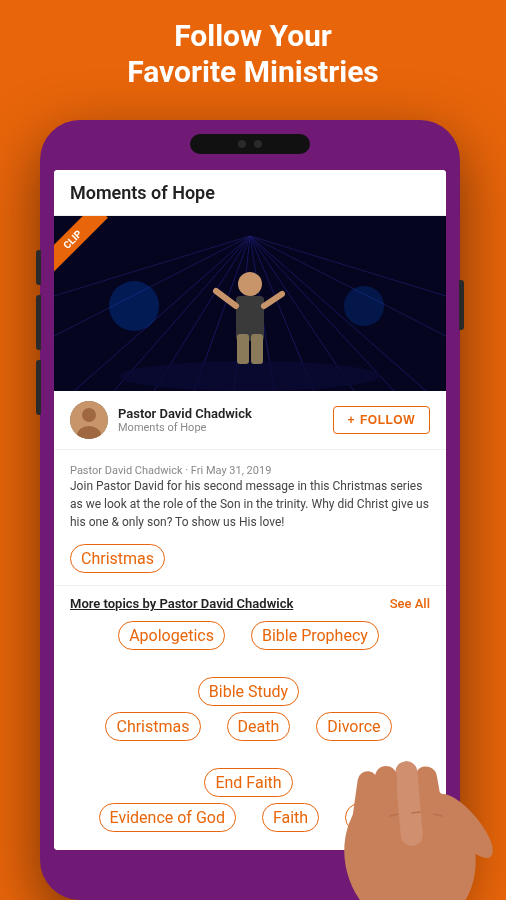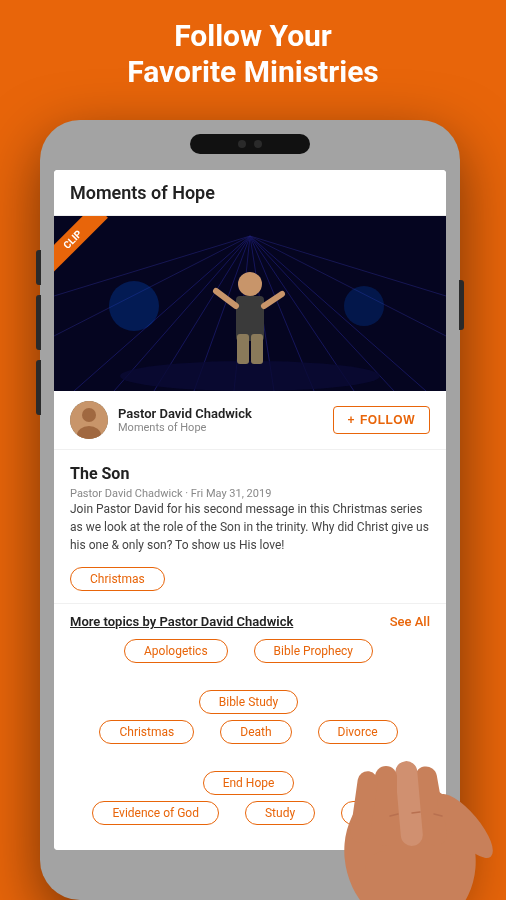--- a/index.html
+++ b/index.html
@@ -27,21 +27,21 @@
       left: 40px;
       width: 420px;
       height: 780px;
     }
 
     .phone-body {
       position: absolute;
       top: 0; left: 0;
       width: 420px;
       height: 780px;
-      background: #a3a3a3;
+      background: #701a75;
       border-radius: 40px;
       box-shadow: 0 20px 60px rgba(0,0,0,0.5);
     }
 
     .phone-screen {
       position: absolute;
       top: 50px;
       left: 14px;
       width: 392px;
       height: 680px;
@@ -232,22 +232,22 @@
       font-size: 12px;
       color: #444;
       line-height: 1.5;
       margin-bottom: 11px;
     }
 
     .tag {
       display: inline-block;
       border: 1px solid #E8650A;
       border-radius: 20px;
-      padding: 4px 19px;
-      font-size: 12px;
+      padding: 4px 10px;
+      font-size: 16px;
       color: #E8650A;
       margin: 2px 3px 2px 0;
       cursor: pointer;
     }
 
     .topics-header {
       display: flex;
       justify-content: space-between;
       align-items: center;
       padding: 10px 16px 8px;
@@ -363,46 +363,45 @@
             <div class="pastor-name">Pastor David Chadwick</div>
             <div class="pastor-ministry">Moments of Hope</div>
           </div>
           <button class="follow-btn">
             <span>+</span>
             <span>FOLLOW</span>
           </button>
         </div>
 
         <div class="content-section">
-          <div class="sermon-title">The Son</div>
           <div class="sermon-meta">Pastor David Chadwick · Fri May 31, 2019</div>
           <div class="sermon-desc">Join Pastor David for his second message in this Christmas series as we look at the role of the Son in the trinity. Why did Christ give us his one &amp; only son? To show us His love!</div>
           <span class="tag">Christmas</span>
         </div>
 
         <div class="topics-header">
           <span class="topics-label">More topics by Pastor David Chadwick</span>
           <span class="see-all">See All</span>
         </div>
 
         <div class="tags-container">
           <div class="tags-row">
             <span class="tag">Apologetics</span>
             <span class="tag">Bible Prophecy</span>
             <span class="tag">Bible Study</span>
           </div>
           <div class="tags-row">
             <span class="tag">Christmas</span>
             <span class="tag">Death</span>
             <span class="tag">Divorce</span>
-            <span class="tag">End Hope</span>
+            <span class="tag">End Faith</span>
           </div>
           <div class="tags-row">
             <span class="tag">Evidence of God</span>
-            <span class="tag">Study</span>
+            <span class="tag">Faith</span>
             <span class="tag">Fear</span>
           </div>
         </div>
 
       </div>
     </div>
   </div>
 
   <div style="position:absolute; bottom:-30px; right:-50px; z-index:10;">
     <svg width="200" height="220" viewBox="0 0 200 220">

